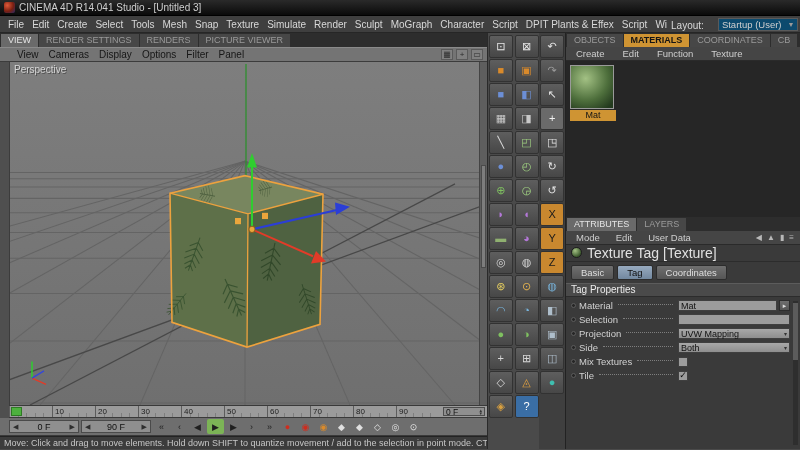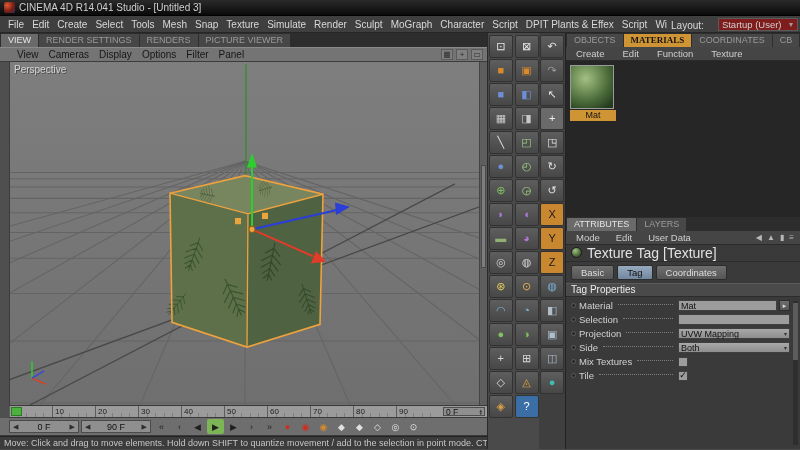--- a/index.html
+++ b/index.html
@@ -13,35 +13,35 @@
             gap:4px;padding:0 4px;font-size:10px;color:#cfcfcf;border-bottom:1px solid #000;}
   .c4d-logo{width:11px;height:11px;border-radius:2px;flex:0 0 auto;
             background:radial-gradient(circle at 30% 30%,#e05a3a,#7a1f10 55%,#2a2a68);}
 
   
   .menubar{height:17px;background:#3f3f3f;border-bottom:1px solid #262626;display:flex;
            align-items:center;padding:0 4px;font-size:10px;color:#d8d8d8;white-space:nowrap;overflow:hidden;}
   .menubar-items{display:flex;align-items:center;}
   .menu-item{padding:1px 4px;cursor:default;}
   .layout-box{margin-left:auto;display:flex;align-items:flex-end;gap:14px;flex:0 0 auto;}
-  .layout-select{background:#7f1d1d;border:1px solid #5a5a5a;color:#cfcfcf;padding:0 3px;height:13px;
+  .layout-select{background:#0c4a6e;border:1px solid #5a5a5a;color:#cfcfcf;padding:0 3px;height:13px;
                  display:flex;align-items:center;gap:6px;font-size:9.5px;}
   .layout-select .caret{font-size:7px;color:#9a9a9a;}
 
   
   .main{display:flex;height:416px;}
   .col-left{width:487px;display:flex;flex-direction:column;background:#4f4f4f;}
   .col-mid{width:78px;display:flex;background:#3c3c3c;border-left:1px solid #2a2a2a;}
   .col-right{width:235px;display:flex;flex-direction:column;background:#3a3a3a;border-left:1px solid #222;}
 
   
   .tabrow{height:14px;background:#2d2d2d;display:flex;gap:1px;padding:1px 0 0 1px;font-size:9px;}
   .tab{background:#474747;color:#9a9a9a;padding:1px 7px;white-space:nowrap;}
   .tab.active{background:#6a6a6a;color:#e4e4e4;}
-  .right-tabs .tab.active{background:#cf9433;color:#141414;font-weight:bold;font-family:Liberation Serif, serif;}
+  .right-tabs .tab.active{background:#cf9433;color:#141414;font-weight:bold;}
 
   
   .vp-menu{height:15px;background:#747474;border-top:1px solid #8a8a8a;border-bottom:1px solid #3c3c3c;
            display:flex;align-items:center;padding:0 4px 0 12px;font-size:10px;color:#161616;}
   .vp-menu .menu-item{padding:0 5px;}
   .vp-menu-icons{margin-left:auto;display:flex;gap:3px;}
   .mini-icon{width:12px;height:11px;display:flex;align-items:center;justify-content:center;
              font-size:8px;color:#2a2a2a;background:#808080;border:1px solid #5a5a5a;}
 
   

